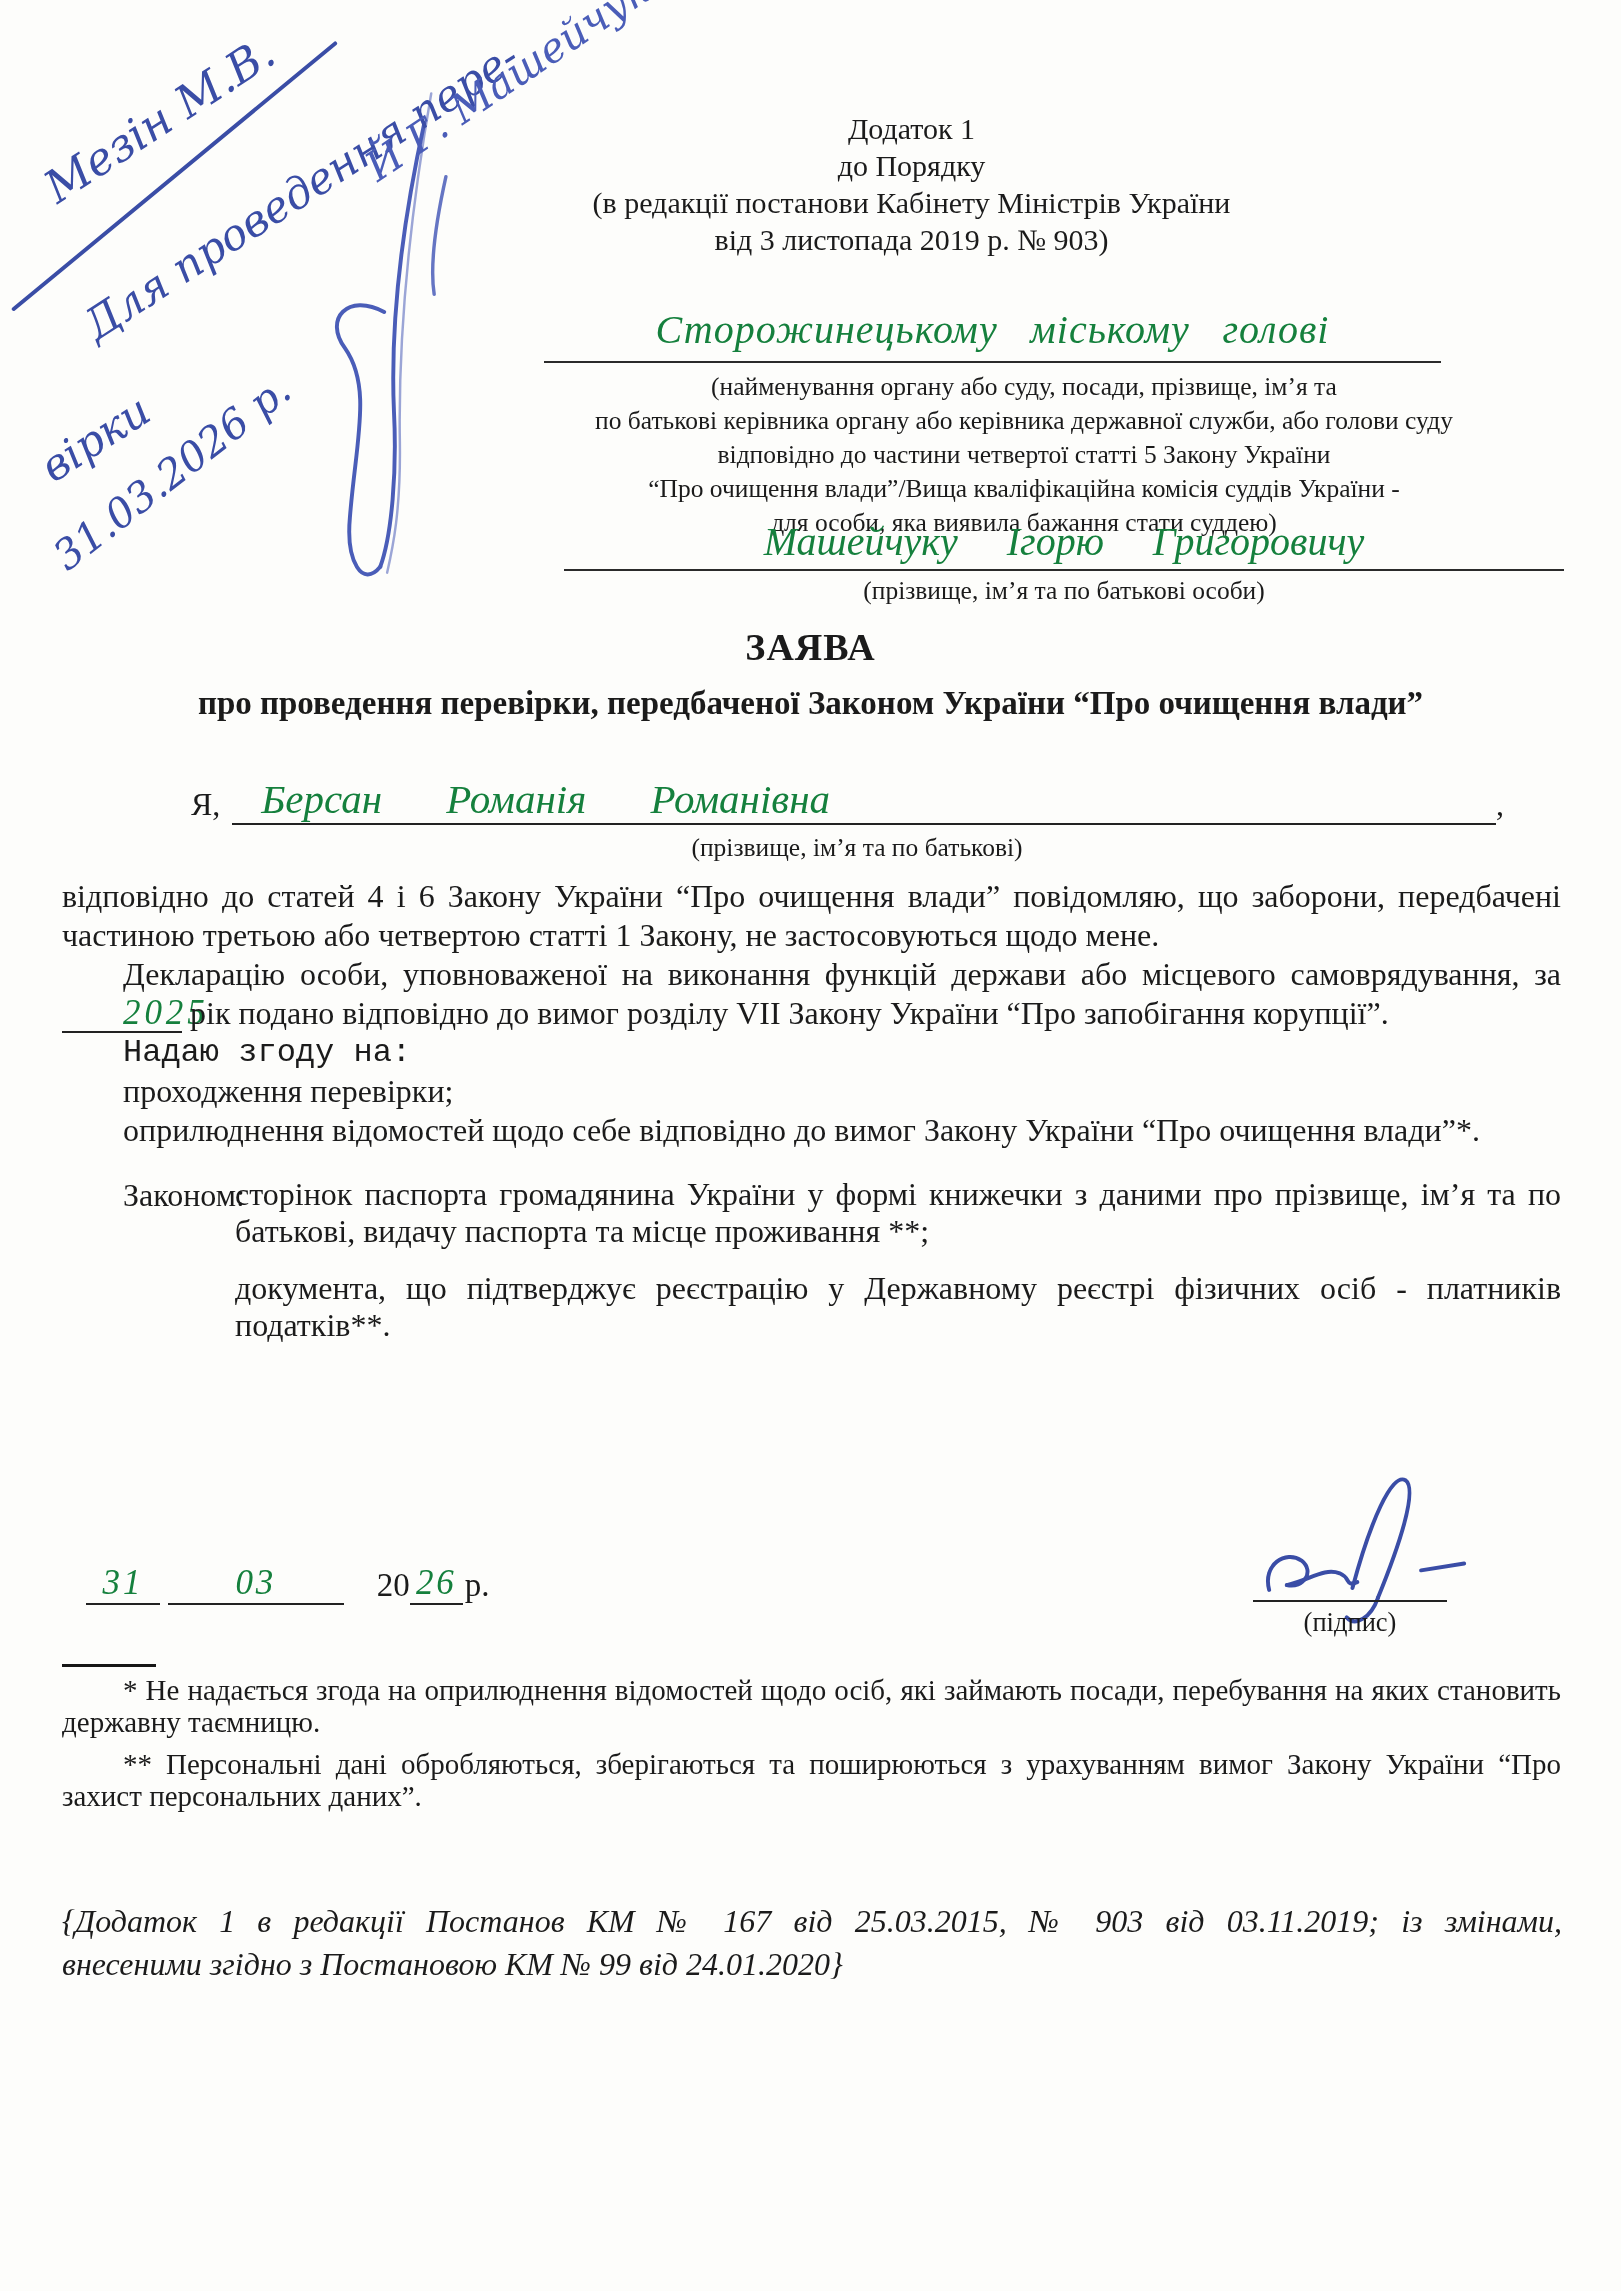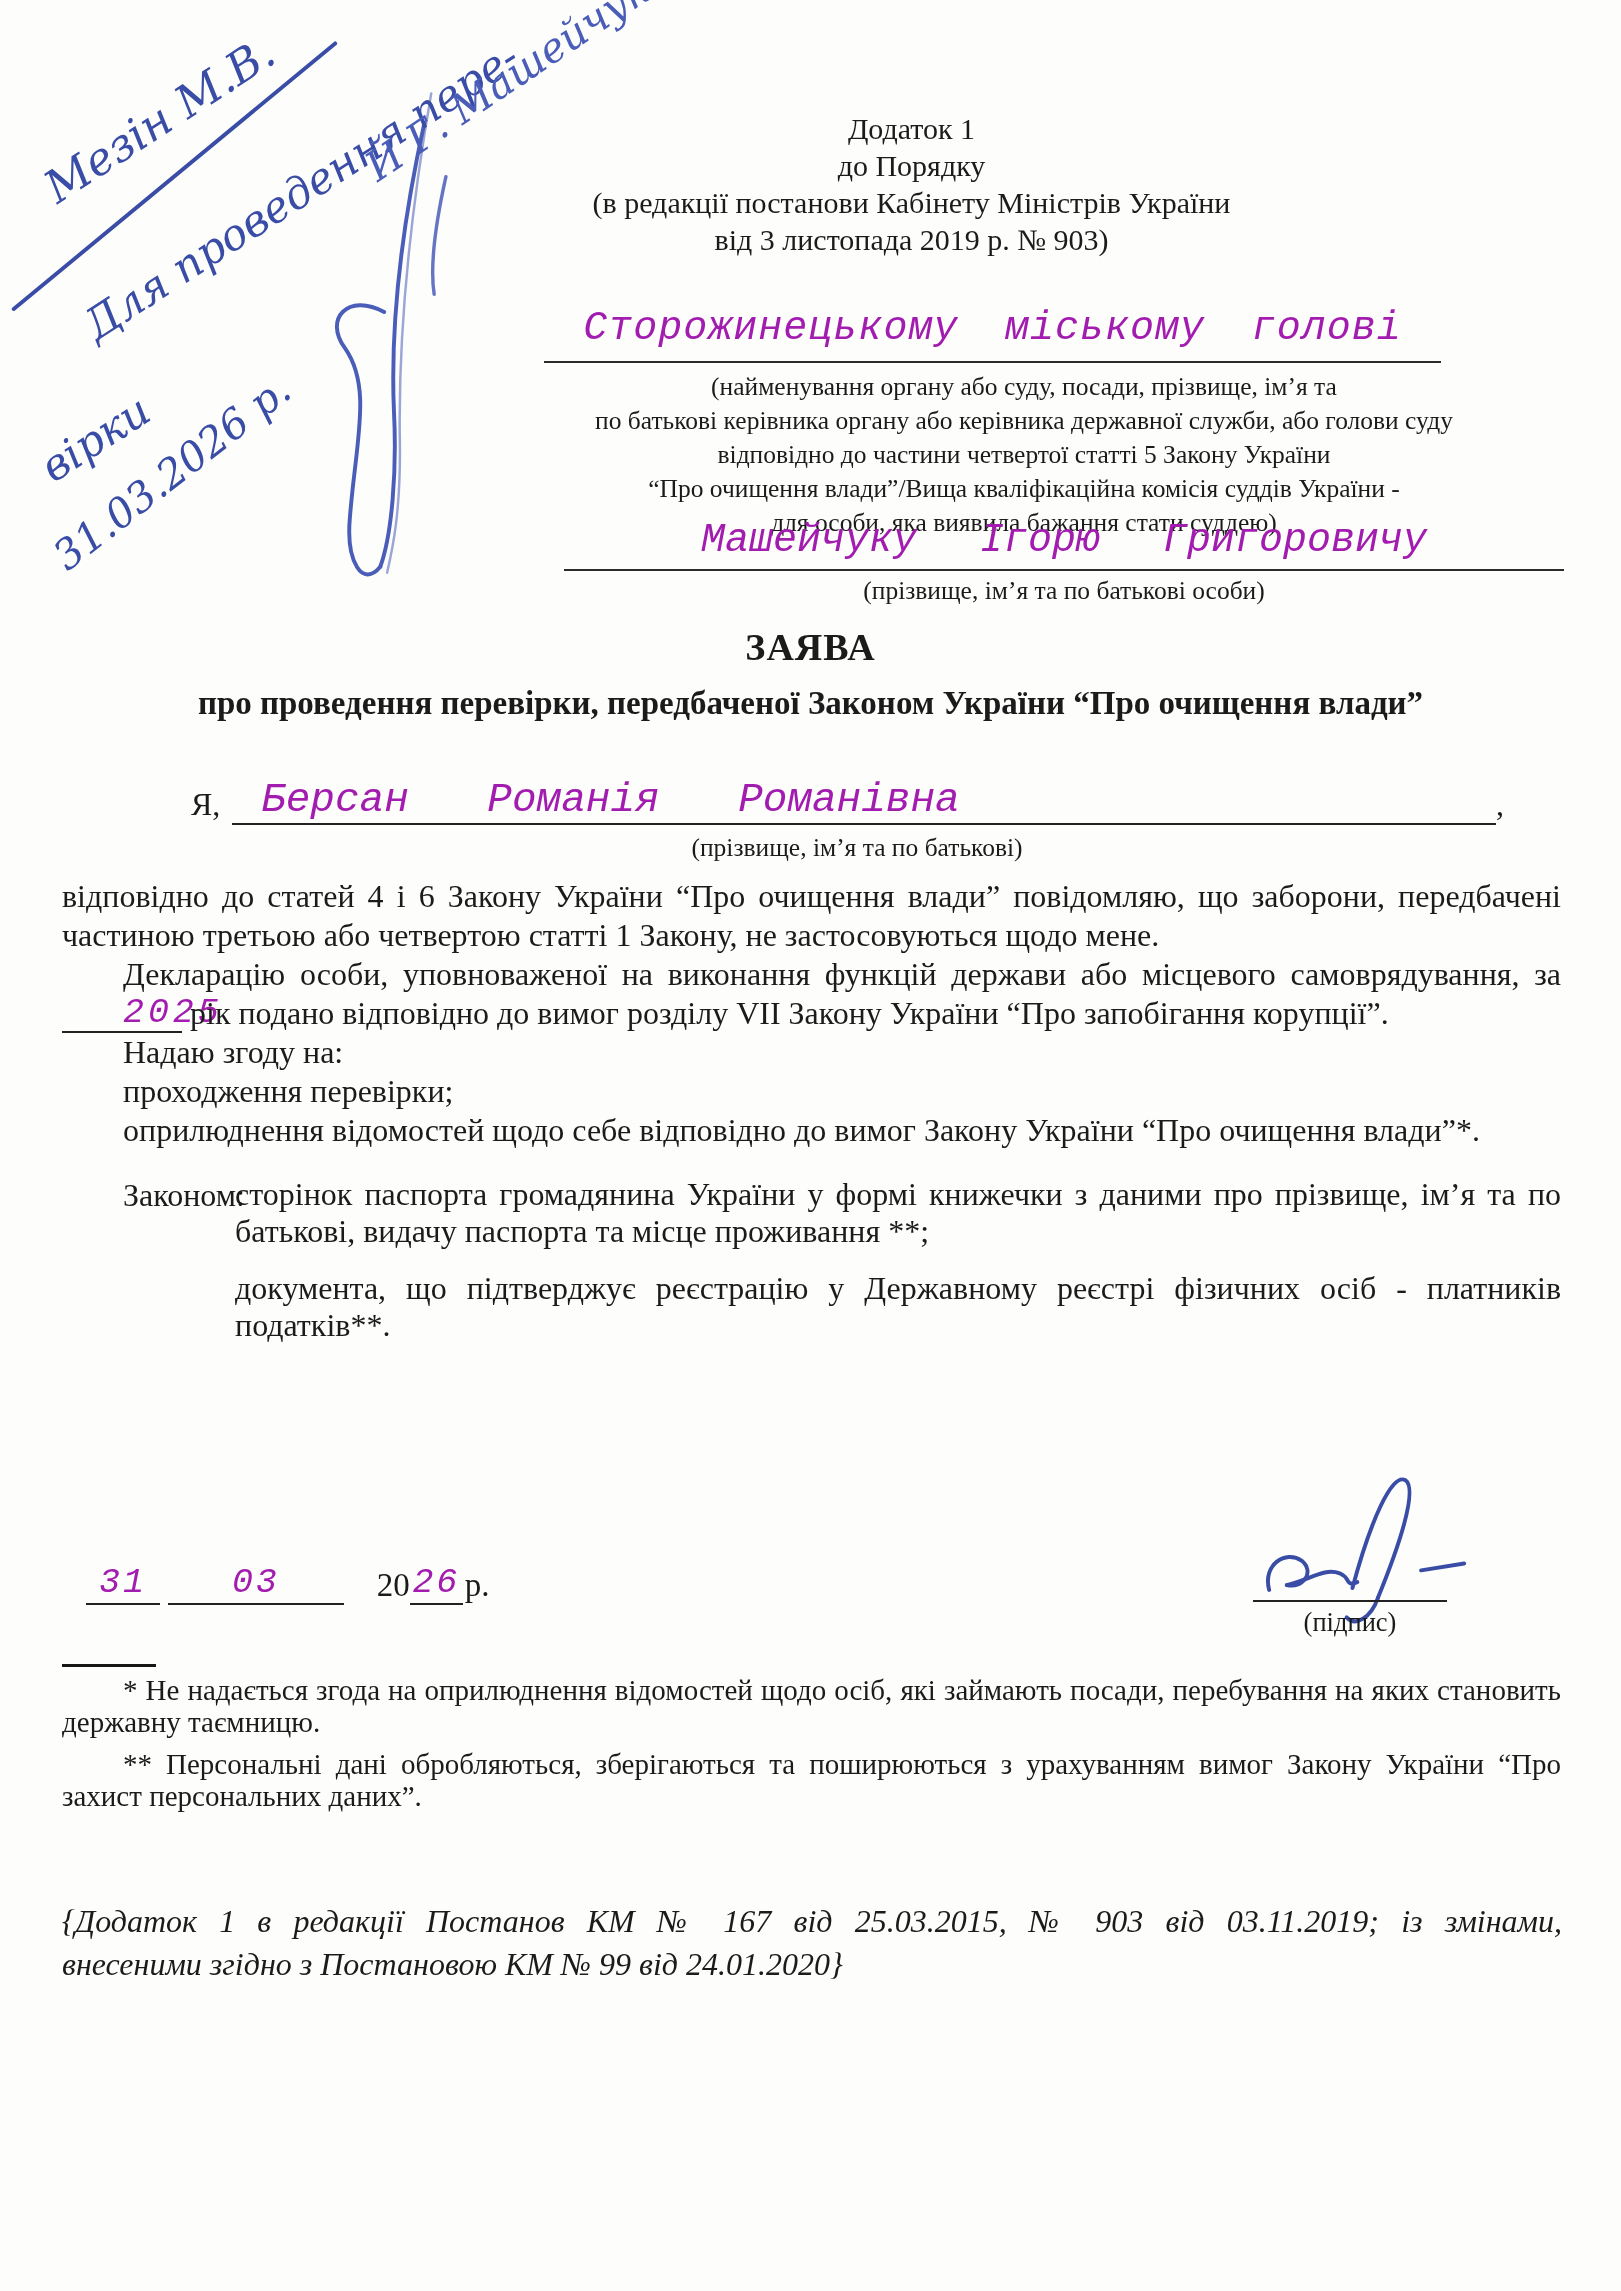--- a/index.html
+++ b/index.html
@@ -7,23 +7,23 @@
     position:relative;
     width:1621px;height:2292px;
     margin:0 auto;
     background:#fdfdfb;
     font-family:"Liberation Serif", serif;
     color:#1b1b1b;
     overflow:hidden;
   }
   
   .hw{
-    font-family:Liberation Mono, monospace;
+    font-family:Liberation Serif, serif;
     font-style:italic;
-    color:#a21caf;
+    color:#15803d;
   }
   .annot{
     position:absolute;
     font-family:"DejaVu Serif", serif;
     font-style:italic;
     color:#3a4da6;
     white-space:nowrap;
     transform-origin:left center;
   }
   .overlay{position:absolute;left:0;top:0;pointer-events:none;}
@@ -77,21 +77,21 @@
     text-align:center;font-size:25.5px;
   }
   
   .body-block{
     position:absolute;left:62px;top:877px;width:1499px;
     font-size:32px;line-height:39px;
   }
   .body-block p{margin:0;text-align:justify;}
   .p-indent{text-indent:61px;}
   .p2{margin-top:15.7px;}
-  .p3{margin-top:13.7px;text-align:center;}
+  .p3{margin-top:13.7px;text-align:center;font-family:Liberation Mono, monospace;}
   .p4{margin-top:29px;text-align:left !important;}
   .p5{margin-top:14.7px;}
   .year-blank{
     display:inline-block;width:120px;border-bottom:2.9px solid #222;
     text-align:left;vertical-align:bottom;line-height:35px;
   }
   .year-blank .hw{font-size:35px;letter-spacing:3.9px;}
   .attachment{position:relative;margin-top:25.5px;padding-left:173px;}
   .attachment-label{position:absolute;left:61px;top:0;}
   .attachment p{line-height:37px;}

